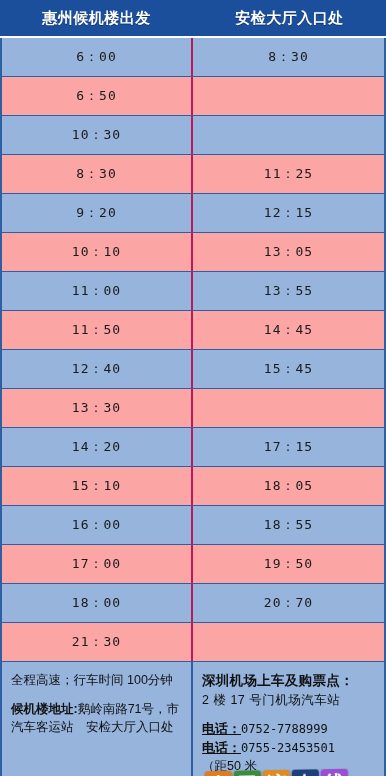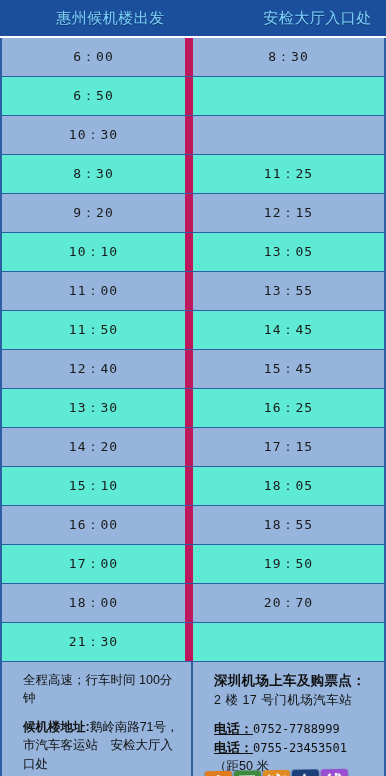--- a/index.html
+++ b/index.html
@@ -15,66 +15,65 @@
   }
 
   
   .thead{
     display:flex;height:36px;background:#1b4f9c;
     border-bottom:2px solid #ffffff;
   }
   .thead .hcell{
     flex:0 0 193px;width:193px;
     display:flex;align-items:center;justify-content:center;
-    color:#7dd3fc;font-weight:normal;font-size:15px;
+    color:#ffffff;font-weight:bold;font-size:15px;
     letter-spacing:.5px;
     text-shadow:0 1px 0 rgba(0,0,0,.35);
-    padding-left:14px;
   }
 
   
   .tbody{
     border-left:2px solid #2f5fa3;
     border-right:2px solid #2f5fa3;
     box-sizing:border-box;
     width:386px;
   }
   .row{
     display:flex;height:39px;box-sizing:border-box;
     border-bottom:1px solid #2f5fa3;
   }
   .row .cell{
     flex:0 0 50%;width:50%;box-sizing:border-box;
     display:flex;align-items:center;justify-content:center;
     font-family:"DejaVu Sans Mono","Liberation Mono",monospace;
     font-size:13px;color:#1a1a1a;letter-spacing:1px;
   }
-  .row .cell:first-child{border-right:8px solid #be185d;}
+  .row .cell:first-child{border-right:2px solid #be185d;}
   .row.alt{background:#96b4dc;}
-  .row.plain{background:#5eead4;}
+  .row.plain{background:#fca5a5;}
 
   
   .tfoot{
     display:flex;
     box-sizing:border-box;
     width:386px;
     height:141px;
     border-left:2px solid #2f5fa3;
     border-right:2px solid #2f5fa3;
     border-bottom:2px solid #2f5fa3;
     background:#96b4dc;
   }
   .fcell{
     flex:0 0 50%;width:50%;box-sizing:border-box;
     padding:9px 7px 4px 9px;
     position:relative;
     font-size:12.5px;line-height:1.45;color:#111111;
   }
   .fcell.left{border-right:2px solid #2f5fa3;}
-  .fline{margin:0 0 0 12px;}
+  .fline{margin:0 0 0 0;}
   .fgap{height:11px;}
   .fb{font-weight:bold;}
   .phone{
     font-family:"DejaVu Sans Mono","Liberation Mono",monospace;
     font-size:12px;letter-spacing:0px;
   }
   .phone .lbl{
     font-family:"Liberation Sans","DejaVu Sans",sans-serif;
     font-weight:bold;font-size:13px;text-decoration:underline;
   }
@@ -138,21 +137,20 @@
       <div class="row plain">
         <div class="cell">11：50</div>
         <div class="cell">14：45</div>
       </div>
       <div class="row alt">
         <div class="cell">12：40</div>
         <div class="cell">15：45</div>
       </div>
       <div class="row plain">
         <div class="cell">13：30</div>
-        <div class="cell">16：25</div>
       </div>
       <div class="row alt">
         <div class="cell">14：20</div>
         <div class="cell">17：15</div>
       </div>
       <div class="row plain">
         <div class="cell">15：10</div>
         <div class="cell">18：05</div>
       </div>
       <div class="row alt">

